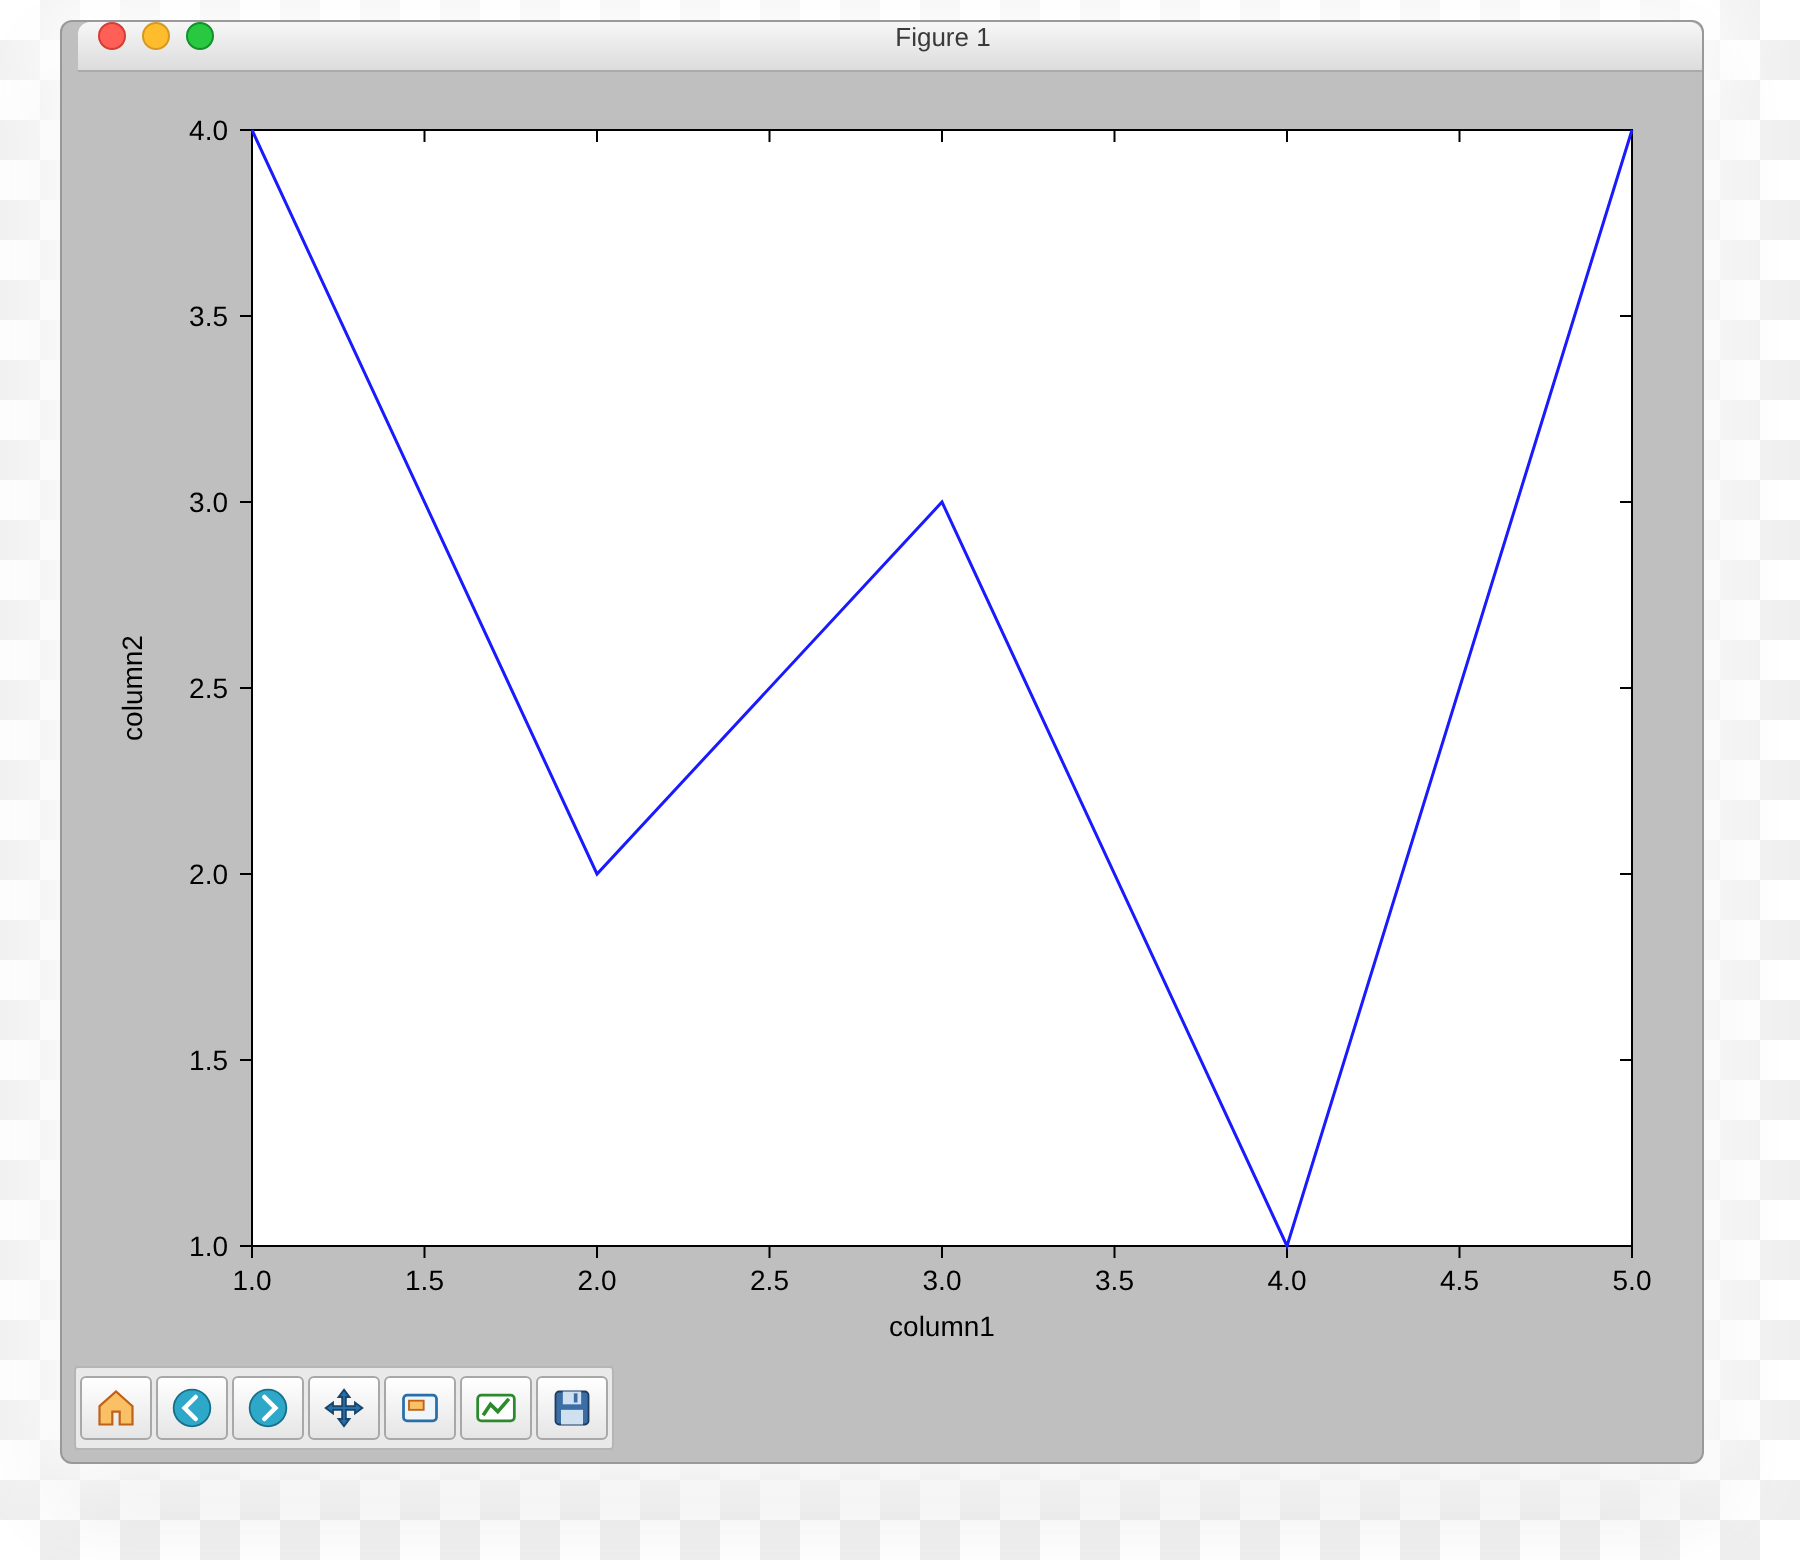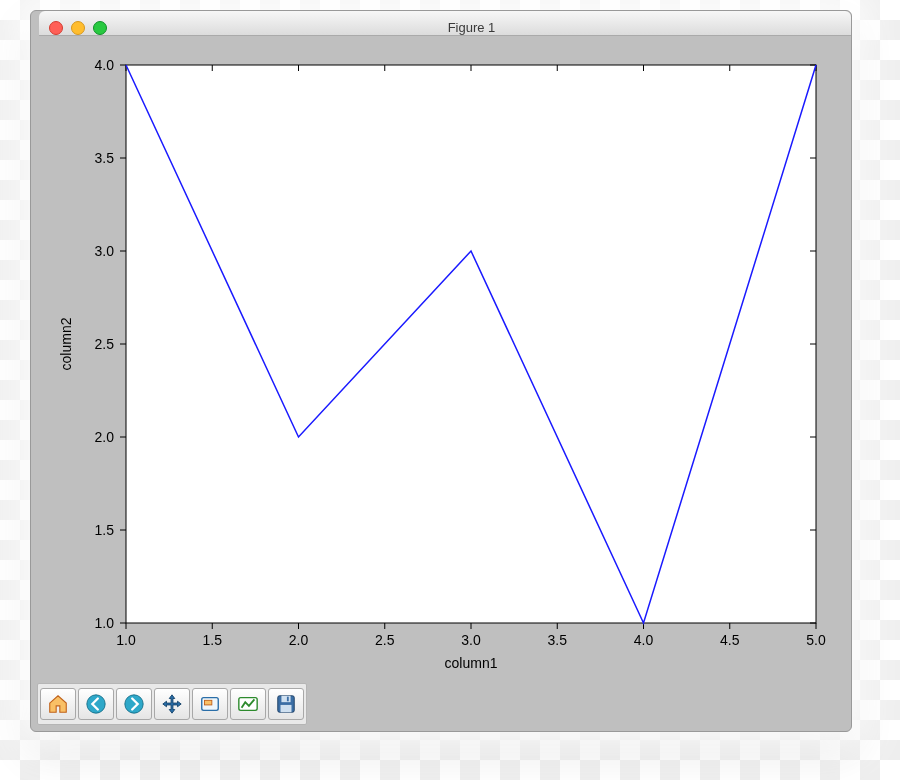--- a/index.html
+++ b/index.html
@@ -17,21 +17,21 @@
     background:#bfbfbf;
     border:1px solid #999;
     box-shadow:0 0 40px 20px rgba(255,255,255,0.9),0 18px 40px rgba(0,0,0,0.15);
     border-radius:6px;
   }
   .titlebar{
     position:absolute;left:8px;top:0;right:0;height:24px;
     background:linear-gradient(#f7f7f7,#dcdcdc);
     border-bottom:1px solid #aaa;
     border-radius:6px 6px 0 0;
-    display:flex;align-items:flex-end;gap:45px;
+    display:flex;align-items:flex-start;gap:45px;
   }
   .traffic{display:flex;gap:8px;padding-left:10px;}
   .dot{width:12px;height:12px;border-radius:50%;}
   .dot.red{background:#ff5f57;border:0.5px solid #d43d31;}
   .dot.yellow{background:#ffbd2e;border:0.5px solid #d6981e;}
   .dot.green{background:#28c940;border:0.5px solid #11912a;}
   .title{flex:1;text-align:center;font-size:13px;color:#3a3a3a;padding-right:60px;}
   .plot-wrap{
     position:absolute;left:0;top:24px;right:0;bottom:48px;
   }

